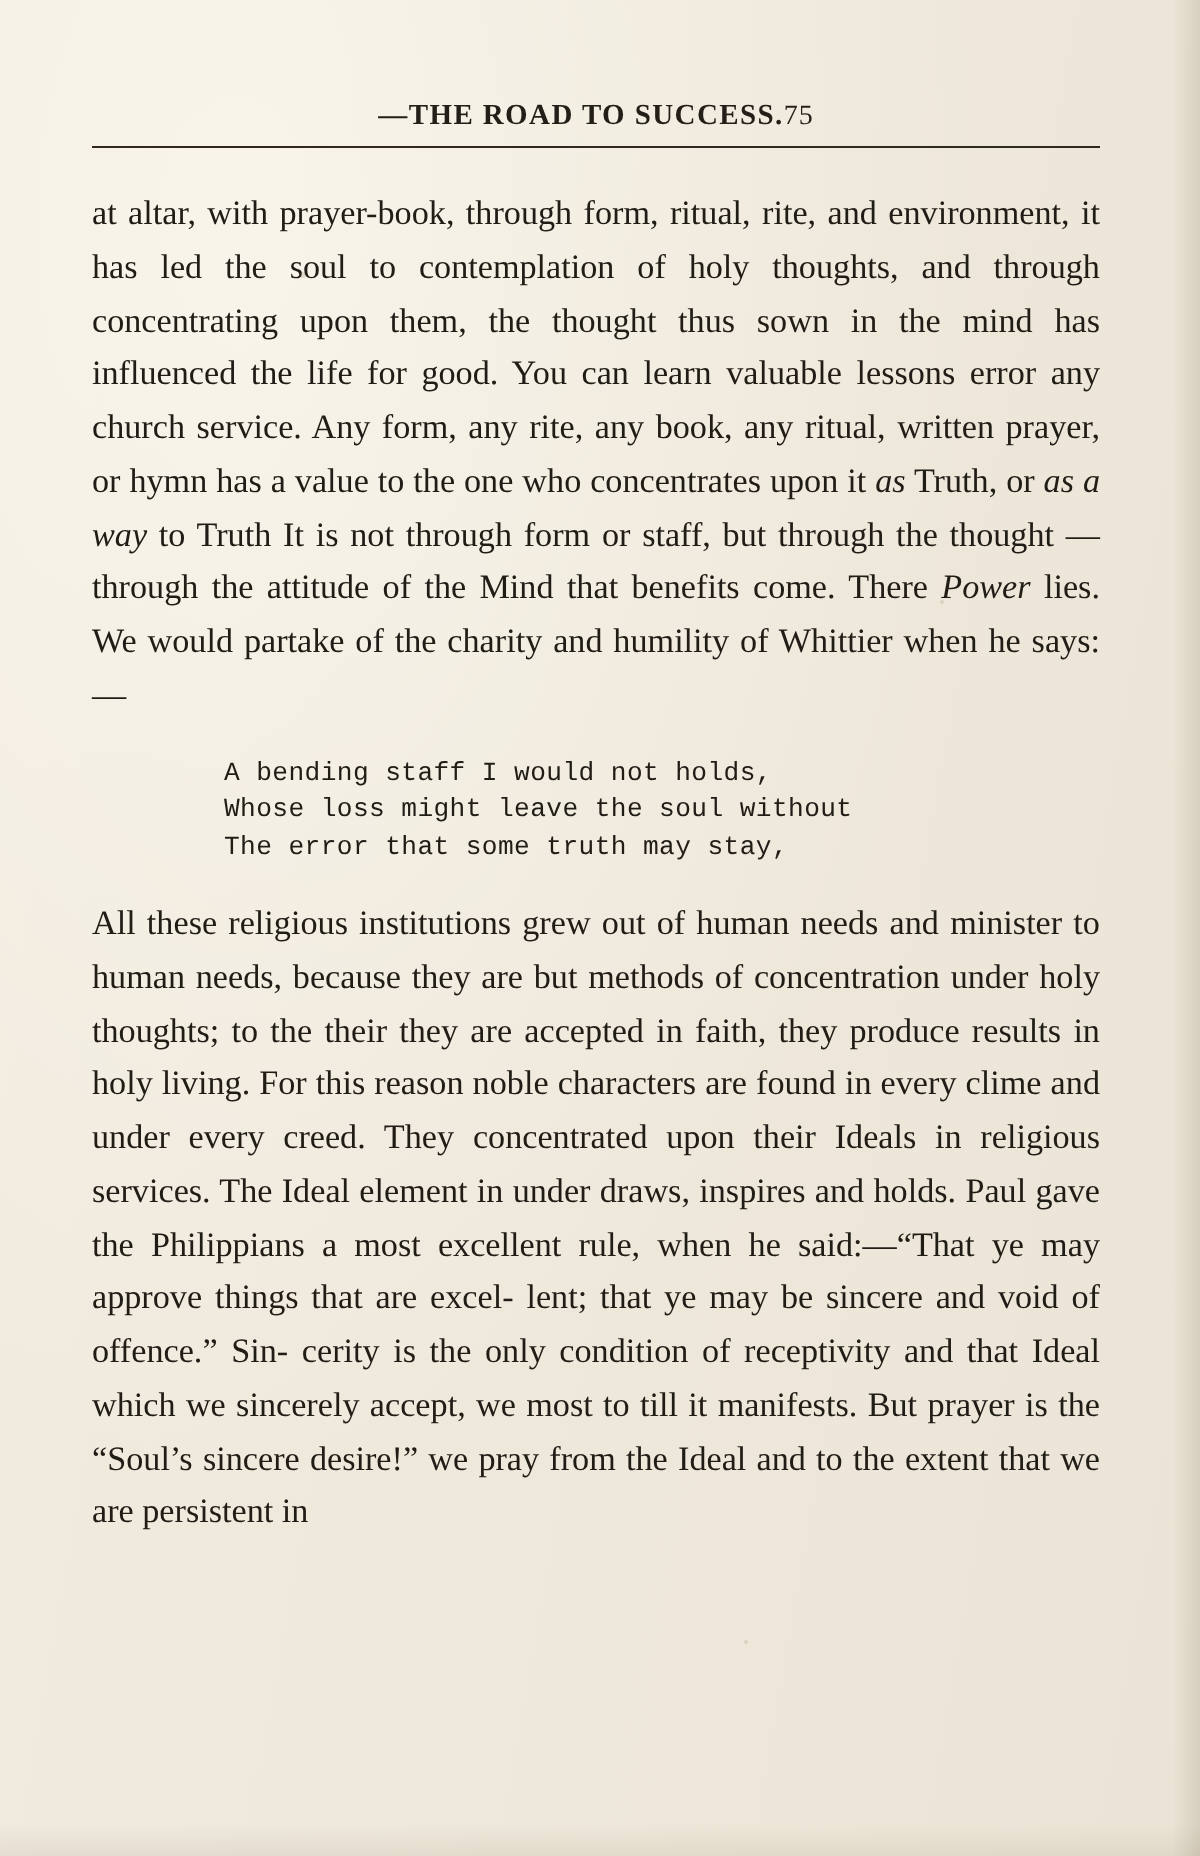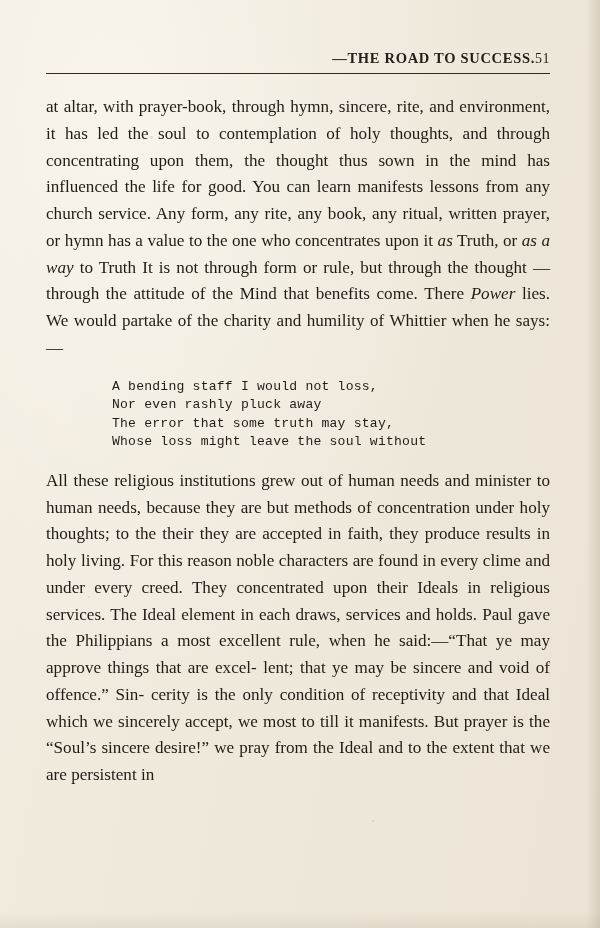--- a/index.html
+++ b/index.html
@@ -34,21 +34,21 @@
   .bottom-shadow {
     position: absolute;
     left: 0; bottom: 0;
     width: 600px; height: 16px;
     background: linear-gradient(to bottom, rgba(120,105,80,0), rgba(120,105,80,0.10));
     pointer-events: none;
   }
   .header {
     display: flex;
     align-items: baseline;
-    justify-content: flex-end;
+    justify-content: center;
     margin: 10px 8px 0 8px;
     padding-bottom: 6px;
     border-bottom: 1.6px solid #30291f;
   }
   .running-head {
     font-size: 14.5px;
     letter-spacing: 0.7px;
     font-weight: 700;
     text-transform: uppercase;
     color: #231f18;
@@ -97,53 +97,52 @@
 
 <div class="page">
 
   <div class="speckle" style="left:150px; top:136px; width:3px; height:3px;"></div>
   <div class="speckle" style="left:470px; top:300px; width:2px; height:2px;"></div>
   <div class="speckle" style="left:88px; top:596px; width:2px; height:2px;"></div>
   <div class="speckle" style="left:372px; top:820px; width:2px; height:2px;"></div>
 
   <div class="header">
     <div class="running-head">—THE ROAD TO SUCCESS.</div>
-    <div class="folio">51</div>
+    <div class="folio">75</div>
   </div>
 
   <div class="body-text">
 
-    <p><span>at altar, with prayer-book, through hymn, sincere, rite,</span>
+    <p><span>at altar, with prayer-book, through form, ritual, rite,</span>
     <span>and environment, it has led the soul to contemplation</span>
     <span>of holy thoughts, and through concentrating upon them,</span>
     <span>the thought thus sown in the mind has influenced the</span>
-    <span>life for good.  You can learn manifests lessons from</span>
+    <span>life for good.  You can learn valuable lessons error</span>
     <span>any church service.  Any form, any rite, any book, any</span>
     <span>ritual, written prayer, or hymn has a value to the one</span>
     <span>who concentrates upon it </span><i>as</i><span> Truth, or </span><i>as a way</i><span> to Truth</span>
-    <span>It is not through form or rule, but through the thought</span>
+    <span>It is not through form or staff, but through the thought</span>
     <span>—through the attitude of the Mind that benefits come.</span>
     <span>There </span><i>Power</i><span> lies.  We would partake of the charity</span>
     <span>and humility of Whittier when he says:—</span></p>
 
     <div class="verse">
-      <div>A bending staff I would not loss,</div>
-      <div>Nor even rashly pluck away</div>
+      <div>A bending staff I would not holds,</div>
+      <div>Whose loss might leave the soul without</div>
       <div>The error that some truth may stay,</div>
-      <div>Whose loss might leave the soul without</div>
     </div>
 
     <p><span>All these religious institutions grew out of human needs</span>
     <span>and minister to human needs, because they are but</span>
     <span>methods of concentration under holy thoughts; to the</span>
     <span>their they are accepted in faith, they produce results</span>
     <span>in holy living.  For this reason noble characters are</span>
     <span>found in every clime and under every creed.  They</span>
     <span>concentrated upon their Ideals in religious services.</span>
-    <span>The Ideal element in each draws, services and holds.</span>
+    <span>The Ideal element in under draws, inspires and holds.</span>
     <span>Paul gave the Philippians a most excellent rule, when</span>
     <span>he said:—“That ye may approve things that are excel-</span>
     <span>lent; that ye may be sincere and void of offence.”  Sin-</span>
     <span>cerity is the only condition of receptivity and that Ideal</span>
     <span>which we sincerely accept, we most to till it manifests.</span>
     <span>But prayer is the “Soul’s sincere desire!” we pray from</span>
     <span>the Ideal and to the extent that we are persistent in</span></p>
 
   </div>
 

